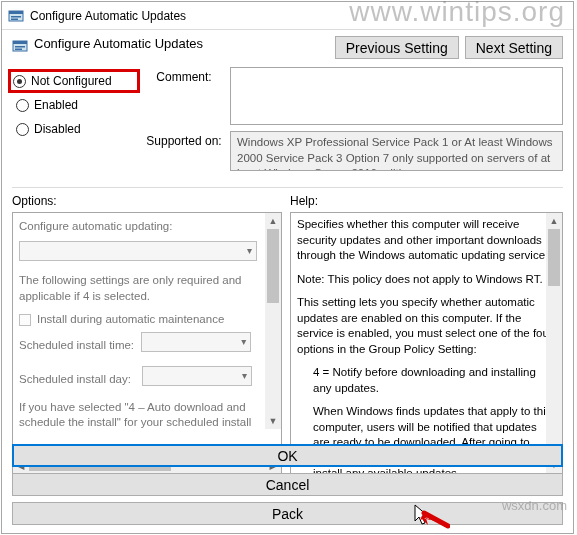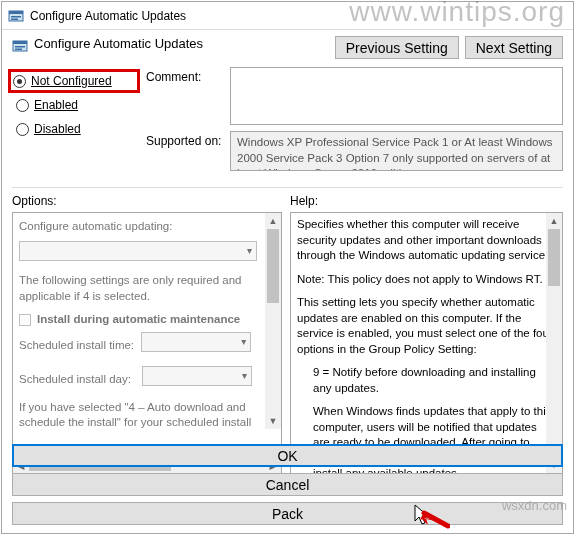--- a/index.html
+++ b/index.html
@@ -73,21 +73,20 @@
     padding: 2px 9px;
   }
   .config-area {
     display: flex;
     padding: 4px 10px 8px 10px;
     gap: 10px;
   }
   .radios {
     width: 124px;
     padding-top: 2px;
-    text-decoration: underline;
   }
   .radio-row {
     display: flex;
     align-items: center;
     height: 24px;
     gap: 5px;
     padding: 2px 4px;
   }
   .radio-highlight {
     border: 3px solid #d80000;
@@ -113,21 +112,21 @@
   .form-col {
     flex: 1;
   }
   .form-row {
     display: flex;
     align-items: flex-start;
     margin-bottom: 6px;
   }
   .form-row label {
     width: 84px;
-    text-align: left;
+    text-align: center;
     padding-right: 8px;
     padding-top: 3px;
   }
   textarea.comment {
     flex: 1;
     height: 58px;
     resize: none;
     font-family: inherit;
     font-size: 12px;
     border: 1px solid #a7a7a7;
@@ -212,21 +211,21 @@
     position: relative;
   }
   .opt-dropdown::after {
     content: "▾";
     position:absolute;
     right:4px; top:2px;
     font-size:10px; color:#6f6f6f;
   }
   .opt-dropdown.small { width: 110px; }
   .opt-check {
-    display:flex; align-items:center; gap:6px; margin:4px 0;font-weight:bold;
+    display:flex; align-items:center; gap:6px; margin:4px 0;
   }
   .opt-check .box { width:12px;height:12px;border:1px solid #bfbfbf;background:#fcfcfc;}
   .footer {
     display:flex;
     justify-content:flex-end;
     gap:6px;
     padding: 6px 10px 8px 10px;
     position: relative;
     flex-direction: column;
   }
@@ -358,21 +357,21 @@
         </div>
         <div class="btn">▶</div>
       </div>
     </div>
 
     <div class="panel help">
       <div class="panel-body" style="overflow:hidden">
         <p>Specifies whether this computer will receive security updates and other important downloads through the Windows automatic updating service.</p>
         <p>Note: This policy does not apply to Windows RT.</p>
         <p>This setting lets you specify whether automatic updates are enabled on this computer. If the service is enabled, you must select one of the four options in the Group Policy Setting:</p>
-        <p class="indent">9 = Notify before downloading and installing any updates.</p>
+        <p class="indent">4 = Notify before downloading and installing any updates.</p>
         <p class="indent">When Windows finds updates that apply to this computer, users will be notified that updates are ready to be downloaded. After going to Windows Update, users can download and install any available updates.</p>
 
         <div class="scroll-v">
           <div class="btn">▲</div>
           <div class="track">
             <div class="thumb" style="top:0;height:25%"></div>
           </div>
           <div class="btn">▼</div>
         </div>
       </div>

